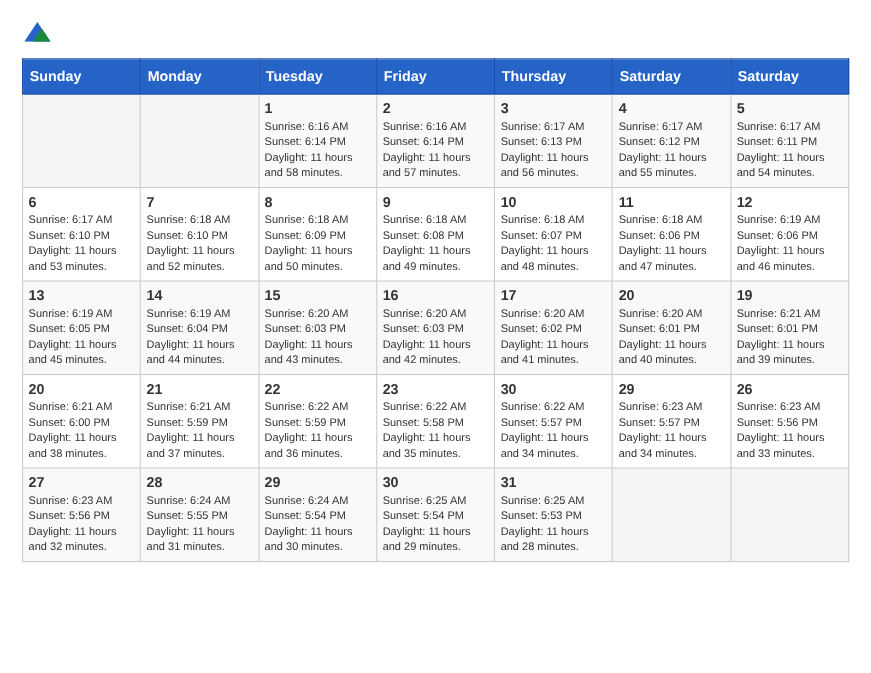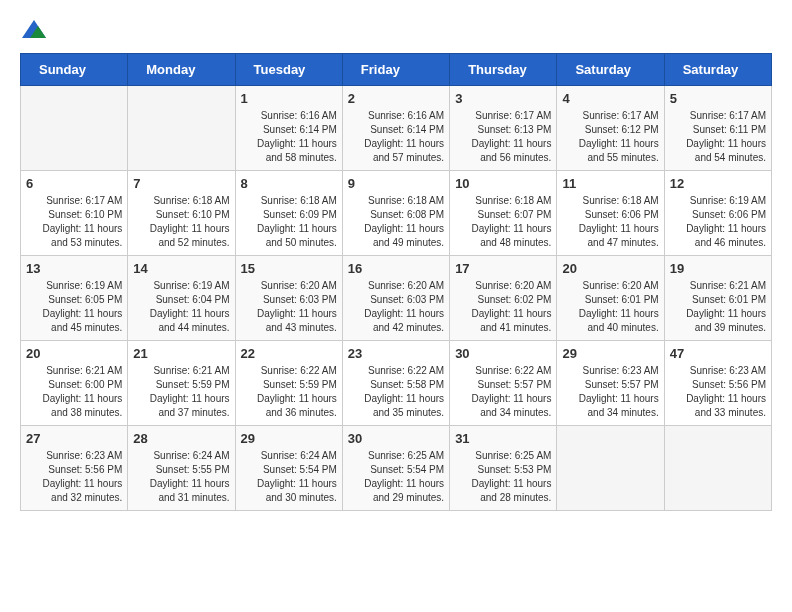--- a/index.html
+++ b/index.html
@@ -53,21 +53,21 @@
     .calendar {
       width: 100%;
       border-collapse: collapse;
       border: 1px solid #ccc;
     }
     .calendar thead tr {
       background-color: #2563c7;
       color: white;
     }
     .calendar thead th {
-      padding: 8px 18px;
+      padding: 8px 6px;
       text-align: left;
       font-size: 13px;
       font-weight: bold;
       border: 1px solid #1a4fa0;
     }
     .calendar tbody tr {
       vertical-align: top;
     }
     .calendar tbody td {
       border: 1px solid #ccc;
@@ -87,21 +87,20 @@
     .day-number {
       font-size: 13px;
       font-weight: bold;
       display: block;
       margin-bottom: 3px;
     }
     .day-info {
       font-size: 10px;
       line-height: 1.4;
       color: #333;
-      text-align: right;
     }
     .empty-cell {
       background: #f5f5f5 !important;
     }
   </style>
 </head>
 <body>
 
 <div class="header">
   <div class="logo">
@@ -238,21 +237,21 @@
         </td>
         <td>
           <span class="day-number">30</span>
           <div class="day-info">Sunrise: 6:22 AM<br>Sunset: 5:57 PM<br>Daylight: 11 hours and 34 minutes.</div>
         </td>
         <td>
           <span class="day-number">29</span>
           <div class="day-info">Sunrise: 6:23 AM<br>Sunset: 5:57 PM<br>Daylight: 11 hours and 34 minutes.</div>
         </td>
         <td>
-          <span class="day-number">47</span>
+          <span class="day-number">26</span>
           <div class="day-info">Sunrise: 6:23 AM<br>Sunset: 5:56 PM<br>Daylight: 11 hours and 33 minutes.</div>
         </td>
       </tr>
       <tr>
         <td>
           <span class="day-number">27</span>
           <div class="day-info">Sunrise: 6:23 AM<br>Sunset: 5:56 PM<br>Daylight: 11 hours and 32 minutes.</div>
         </td>
         <td>
           <span class="day-number">28</span>

